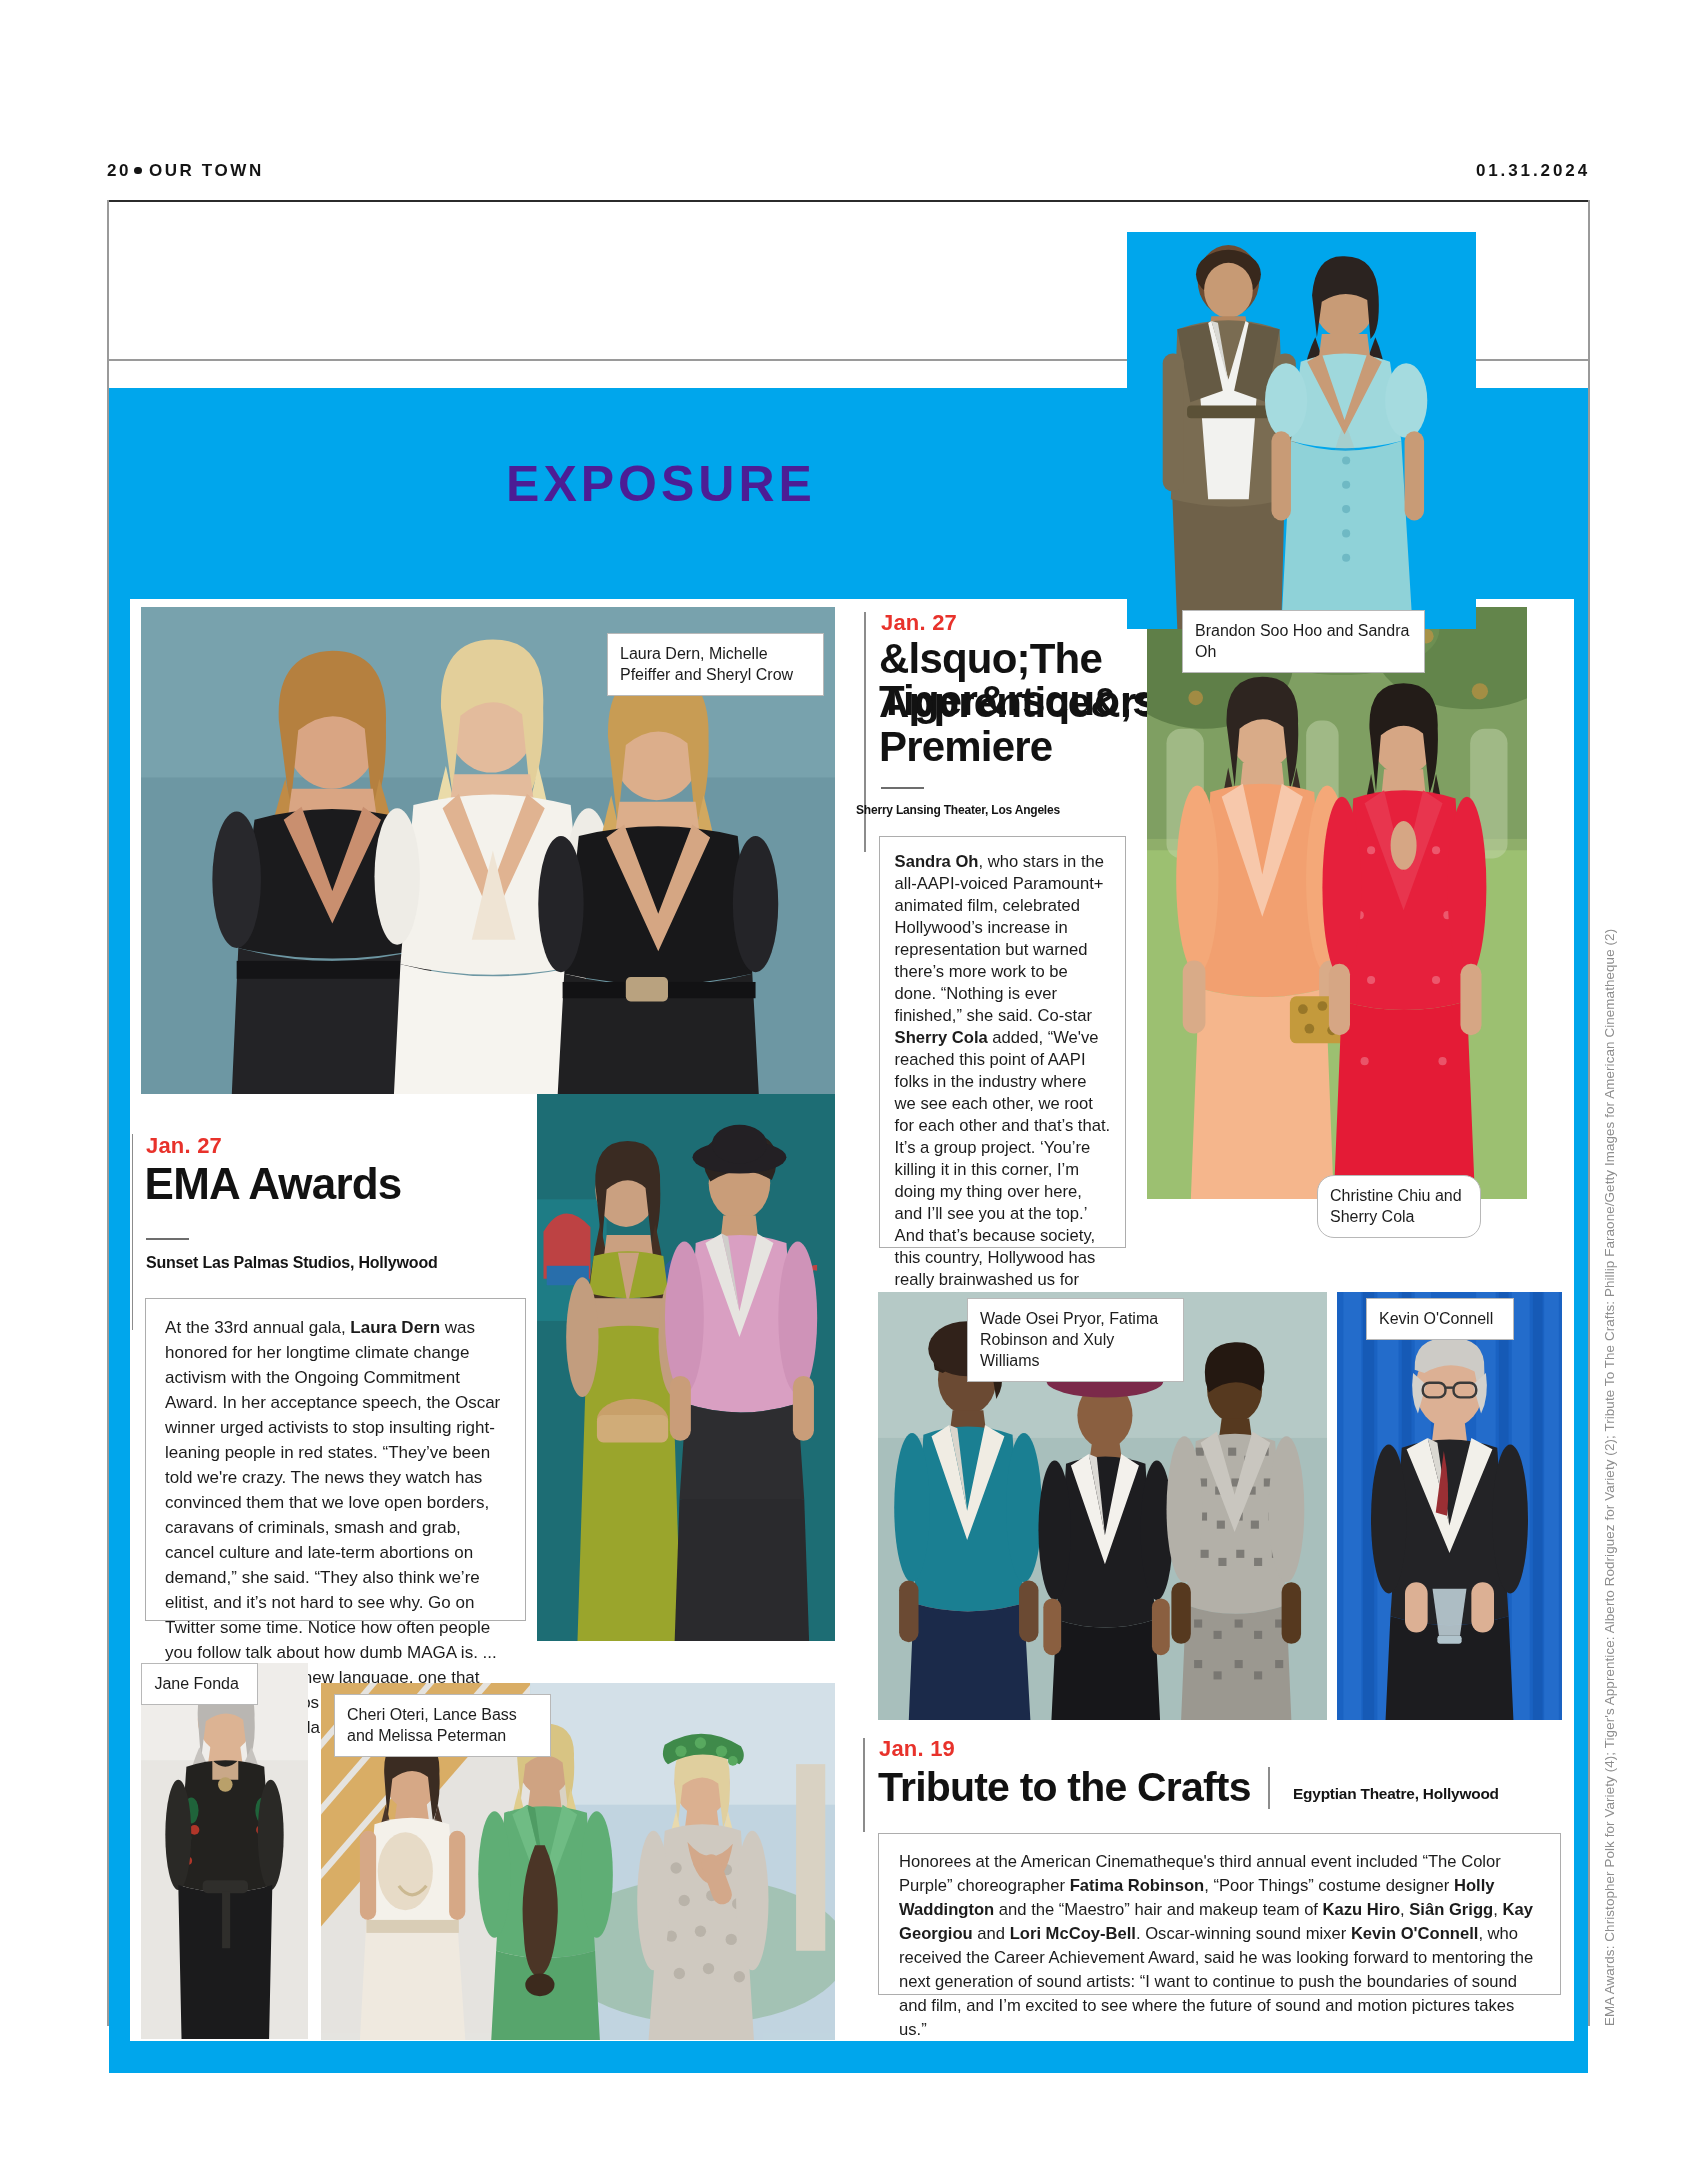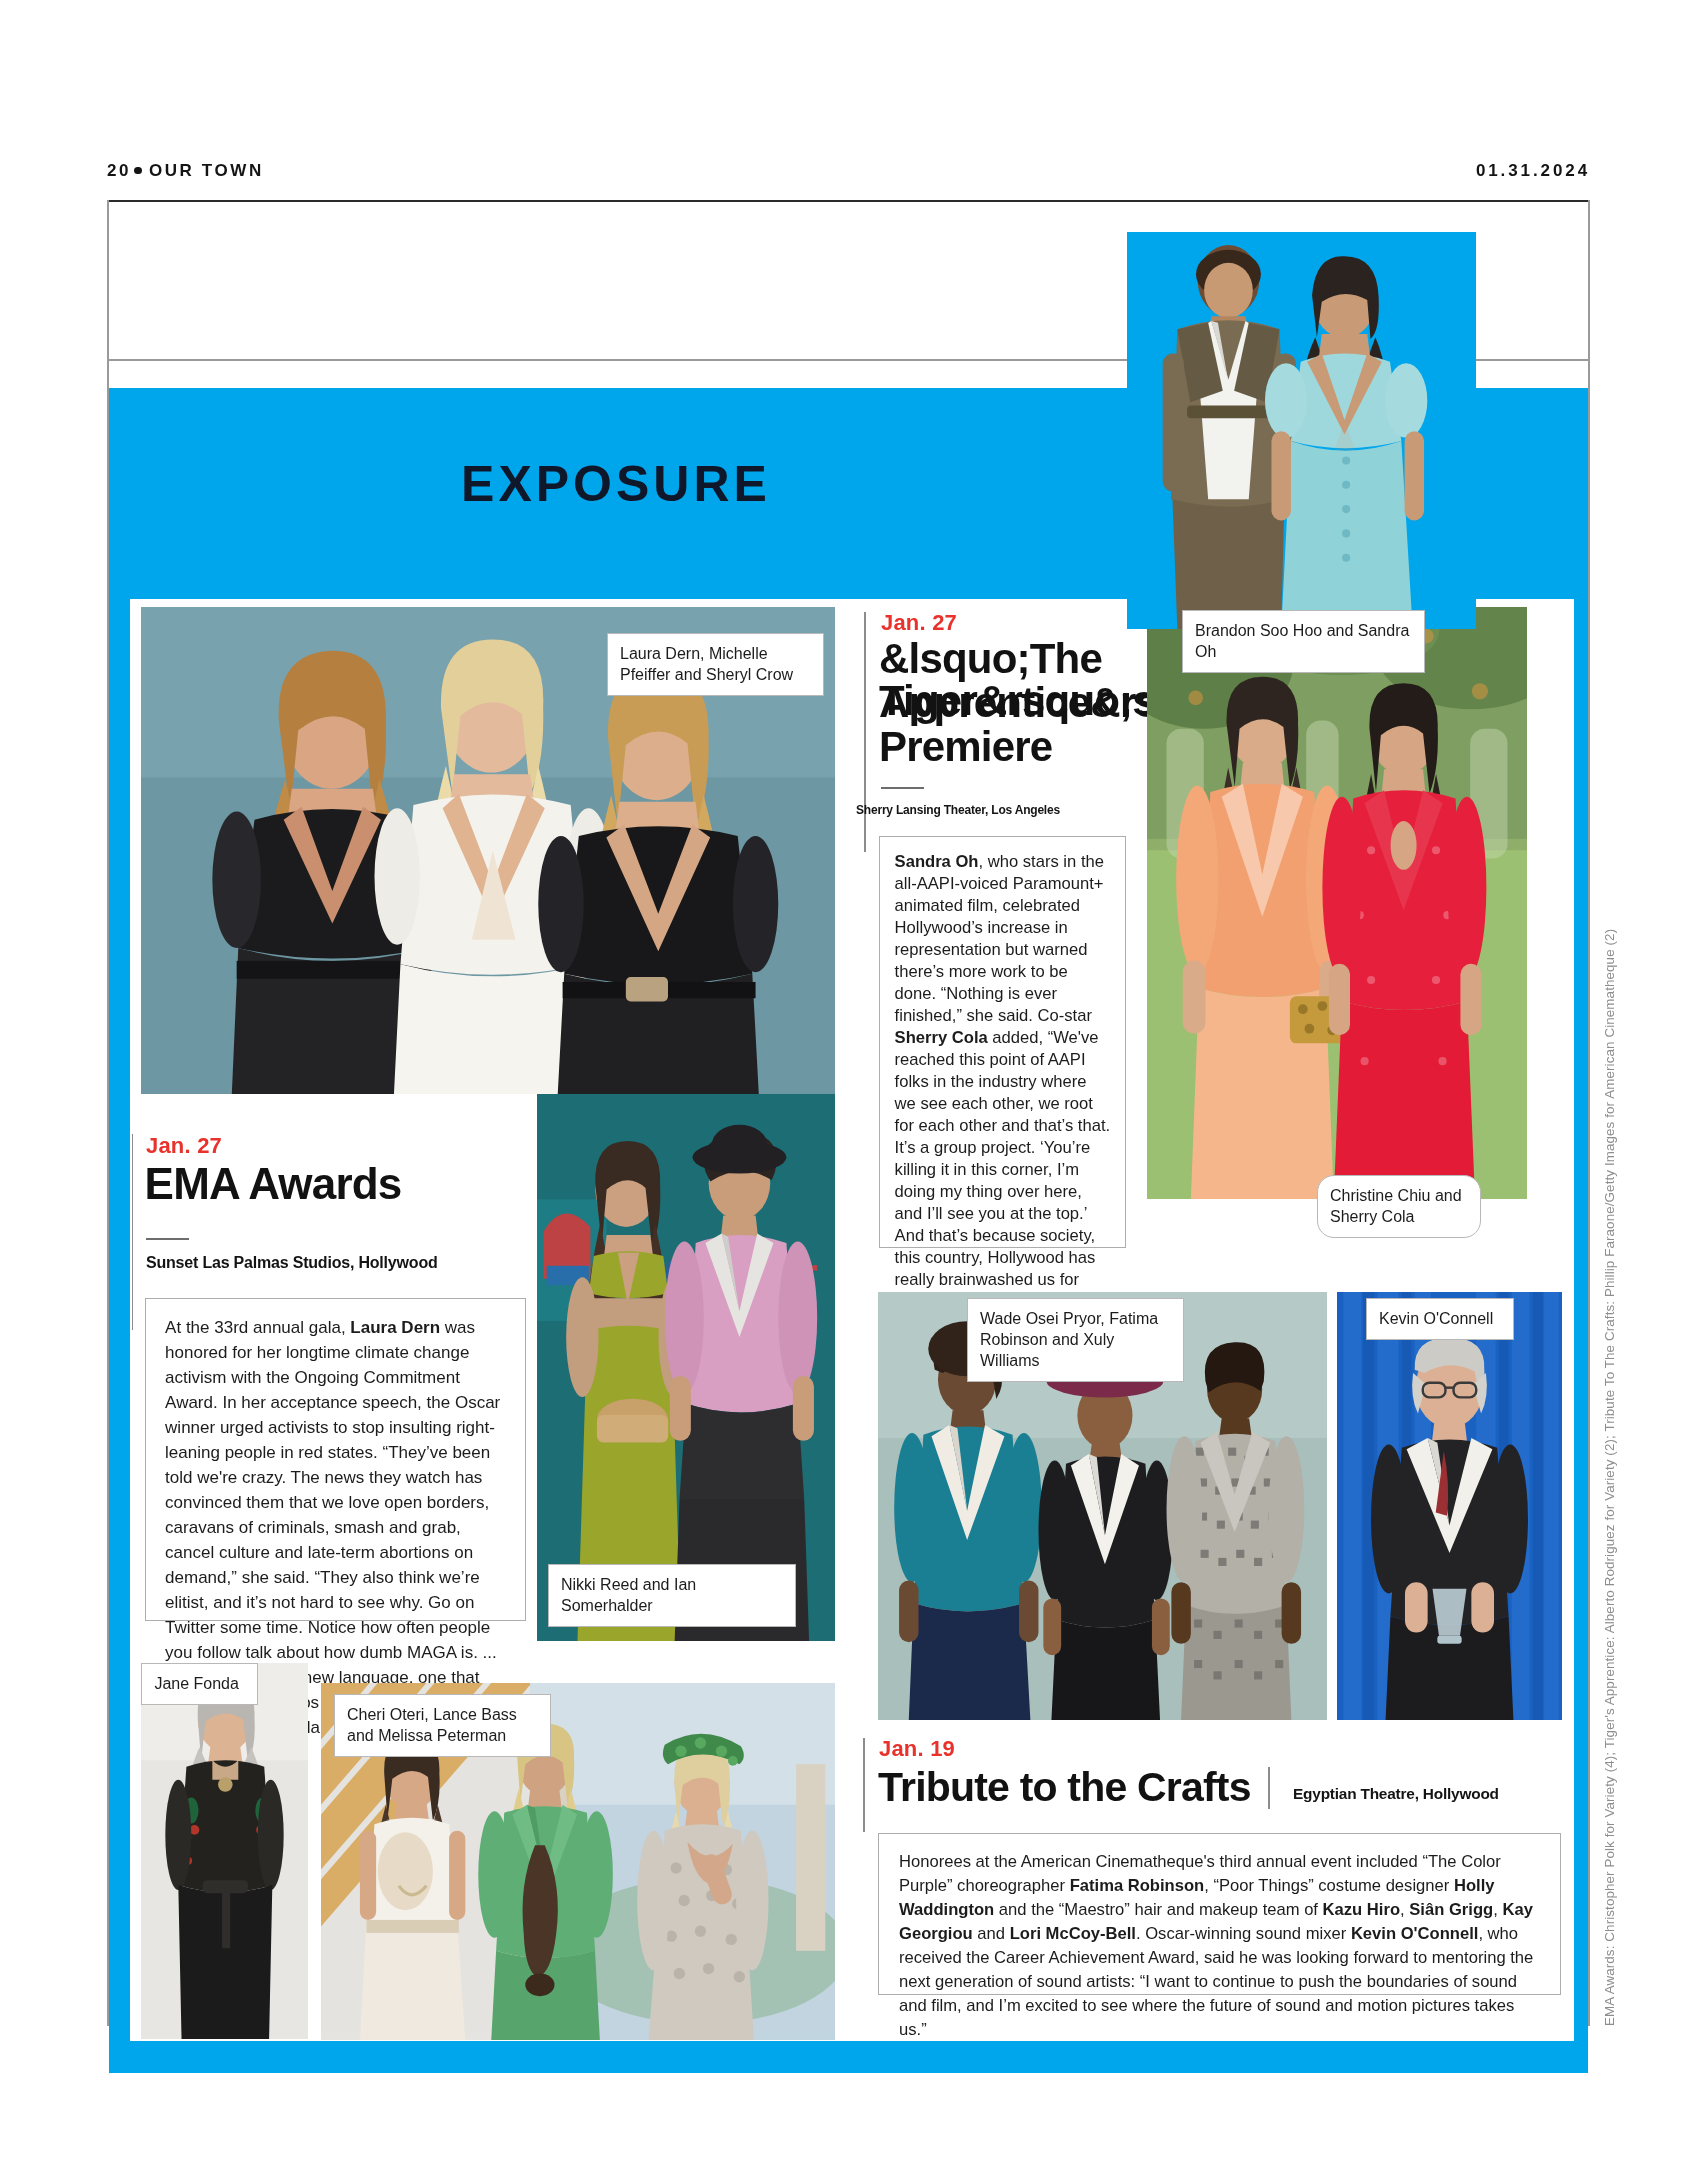--- a/index.html
+++ b/index.html
@@ -91,21 +91,22 @@
   #banner-title {
     position: absolute;
     left: 0;
     top: 67px;
     width: 1014px;
     text-align: center;
     font-family: "Liberation Sans", sans-serif;
     font-weight: bold;
     font-size: 50px;
     letter-spacing: 4px;
-    color: #0f172a;
+    color: #4c1d95;
+    padding-left: 45px;
   }
 
   
   #panel {
     position: absolute;
     left: 130px;
     top: 599px;
     width: 1444px;
     height: 1442px;
     background: #ffffff;
@@ -367,21 +368,20 @@
         <path d="M228 172 L250 268 L272 172 L292 184 L250 300 L208 184 Z" fill="#e6e4e0"></path>
         <path d="M228 172 L250 268 L236 176 Z" fill="#cfcdca"></path>
         <path d="M184 382 Q250 404 322 382 L330 500 Q250 518 176 500 Z" fill="#2d2d30"></path>
         <path d="M176 500 L330 500 L336 675 L170 675 Z" fill="#2a2a2d"></path>
         <ellipse cx="182" cy="276" rx="24" ry="94" fill="#cf93b8"></ellipse>
         <ellipse cx="322" cy="276" rx="24" ry="94" fill="#cf93b8"></ellipse>
         <rect x="164" y="348" width="26" height="80" rx="13" fill="#c99d79"></rect>
         <rect x="316" y="348" width="26" height="80" rx="13" fill="#c99d79"></rect>
       </svg>
     </div>
-    <div class="cap" style="left:418px; top:965px; width:248px;">Nikki Reed and Ian Somerhalder</div>
 
     <div class="photo" style="left:11.4px; top:1064px; width:167px; height:376px;">
       <svg viewBox="0 0 206 464" width="167" height="376" preserveAspectRatio="none">
         <rect width="206" height="464" fill="#e8e6e2"></rect>
         <rect x="0" y="0" width="206" height="120" fill="#efedea"></rect>
         <ellipse cx="104" cy="70" rx="34" ry="40" fill="#dcb393"></ellipse>
         <path d="M70 66 Q68 20 104 20 Q142 20 140 68 Q142 104 132 122 L126 70 Q104 54 80 72 L74 120 Z" fill="#b9b6b2"></path>
         <path d="M72 104 Q58 136 58 160 L90 144 Z" fill="#c6c3bf"></path>
         <path d="M136 104 Q150 136 150 160 L118 144 Z" fill="#c6c3bf"></path>
         <path d="M86 100 L122 100 L126 130 L82 130 Z" fill="#dcb393"></path>

